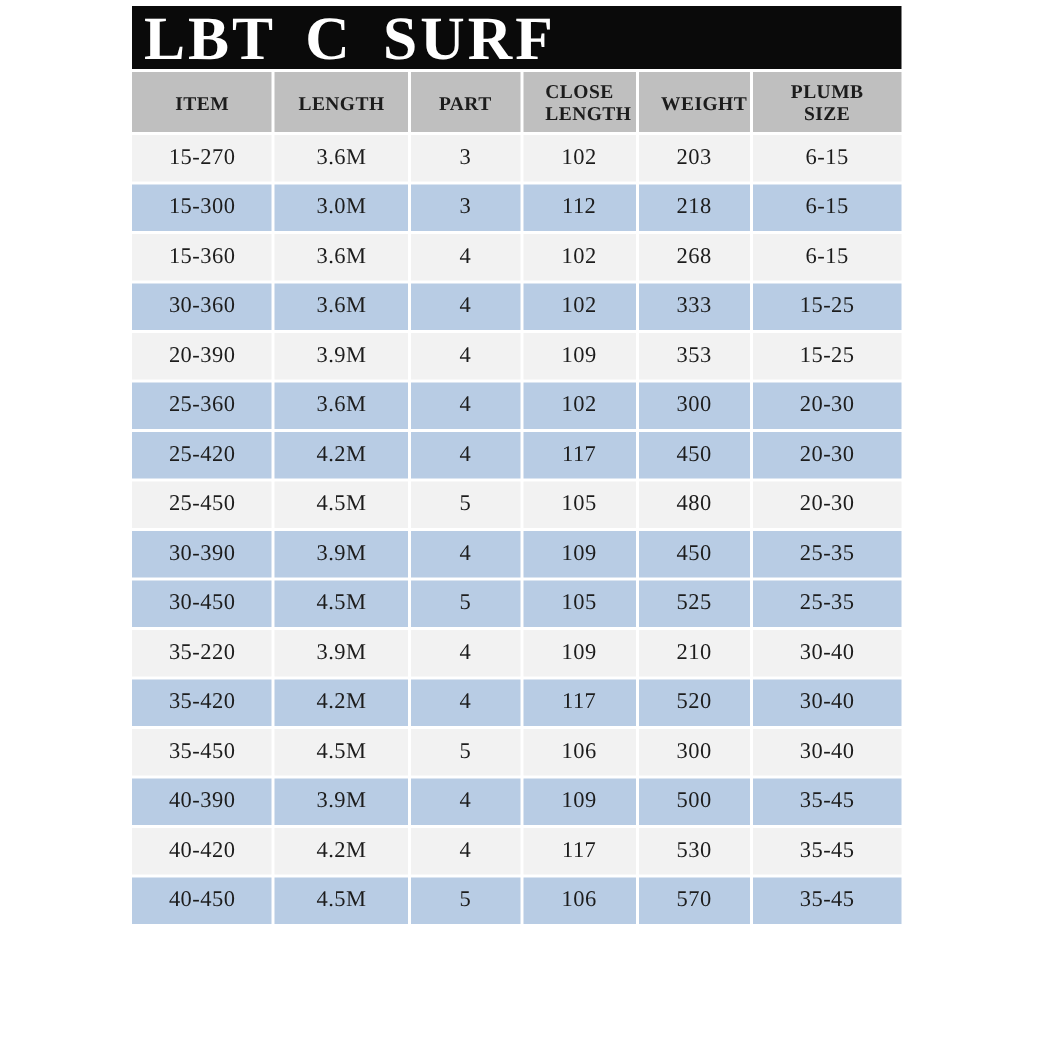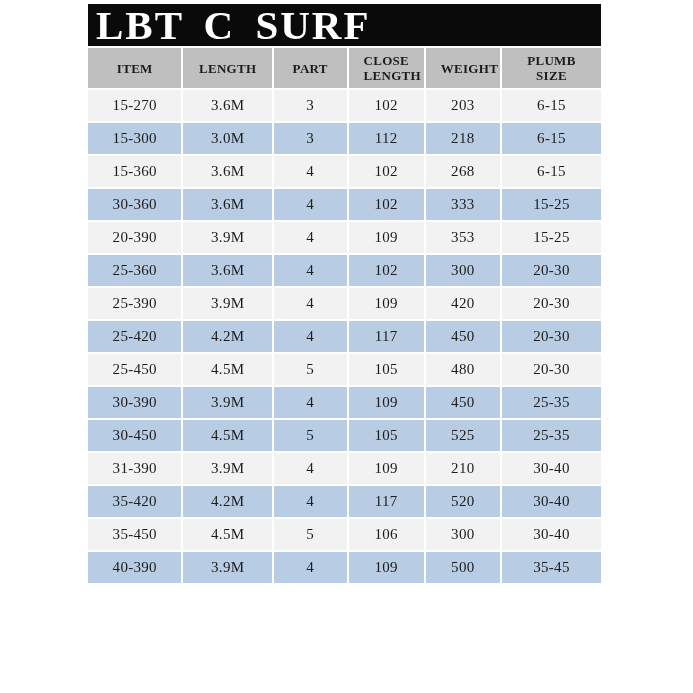--- a/index.html
+++ b/index.html
@@ -145,28 +145,20 @@
             <td>15-25</td>
           </tr>
           <tr class="row-odd">
             <td>25-360</td>
             <td>3.6M</td>
             <td>4</td>
             <td>102</td>
             <td>300</td>
             <td>20-30</td>
           </tr>
-          <tr class="row-even">
-            <td>25-390</td>
-            <td>3.9M</td>
-            <td>4</td>
-            <td>109</td>
-            <td>420</td>
-            <td>20-30</td>
-          </tr>
           <tr class="row-odd">
             <td>25-420</td>
             <td>4.2M</td>
             <td>4</td>
             <td>117</td>
             <td>450</td>
             <td>20-30</td>
           </tr>
           <tr class="row-even">
             <td>25-450</td>
@@ -186,21 +178,21 @@
           </tr>
           <tr class="row-odd">
             <td>30-450</td>
             <td>4.5M</td>
             <td>5</td>
             <td>105</td>
             <td>525</td>
             <td>25-35</td>
           </tr>
           <tr class="row-even">
-            <td>31-390</td>
+            <td>35-220</td>
             <td>3.9M</td>
             <td>4</td>
             <td>109</td>
             <td>210</td>
             <td>30-40</td>
           </tr>
           <tr class="row-odd">
             <td>35-420</td>
             <td>4.2M</td>
             <td>4</td>
@@ -215,18 +207,34 @@
             <td>106</td>
             <td>300</td>
             <td>30-40</td>
           </tr>
           <tr class="row-odd">
             <td>40-390</td>
             <td>3.9M</td>
             <td>4</td>
             <td>109</td>
             <td>500</td>
+            <td>35-45</td>
+          </tr>
+          <tr class="row-even">
+            <td>40-420</td>
+            <td>4.2M</td>
+            <td>4</td>
+            <td>117</td>
+            <td>530</td>
+            <td>35-45</td>
+          </tr>
+          <tr class="row-odd">
+            <td>40-450</td>
+            <td>4.5M</td>
+            <td>5</td>
+            <td>106</td>
+            <td>570</td>
             <td>35-45</td>
           </tr>
         </tbody>
     </table>
   </div>
 </div>
 
 </body></html>

